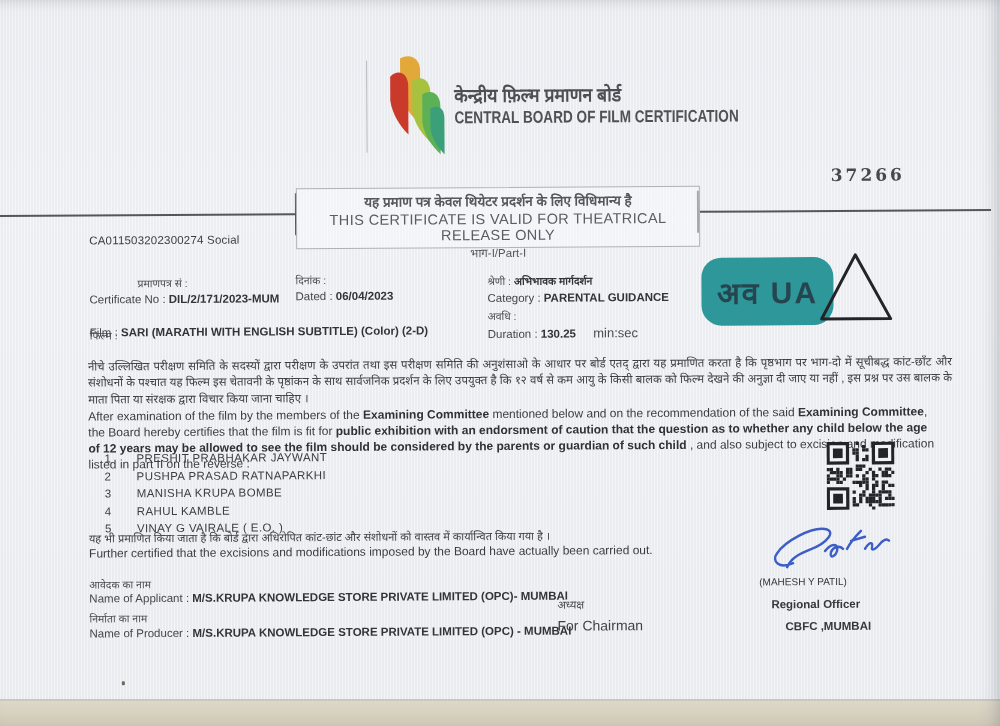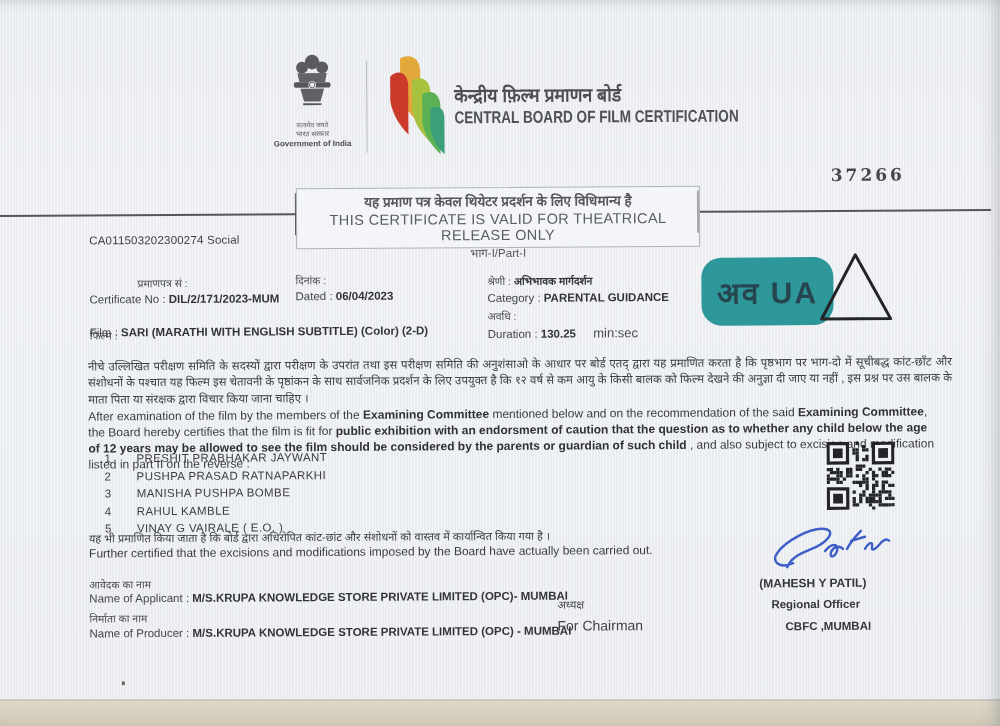--- a/index.html
+++ b/index.html
@@ -68,53 +68,35 @@
   .certify-en{left:88px;top:544px;font-size:12px;color:#3a3c41;}
   
   .app-hi{left:88px;top:575px;}
   .app-en{left:88px;top:590px;}
   .prod-hi{left:88px;top:609px;}
   .prod-en{left:88px;top:625px;}
   .chair-hi{left:556px;top:597px;font-size:11px;color:#46484d;}
   .chair-en{left:556px;top:618px;font-size:14px;color:#404247;}
   
   .sig{left:762px;top:525px;width:130px;height:52px;}
-  .sig-name{left:758px;top:578px;font-size:12px;font-weight:700;color:#35373c;}
+  .sig-name{left:758px;top:578px;font-size:10px;font-weight:400;color:#35373c;}
   .sig-title{left:770px;top:600px;font-size:11.5px;font-weight:700;color:#35373c;}
   .sig-org{left:772px;top:622px;font-size:11.5px;font-weight:700;color:#35373c;padding-left:12px;}
   
   .paper-edge{left:0;top:699px;width:1000px;height:3px;background:#bcb7a8;opacity:.7;}
   .bed{left:0;top:701px;width:1000px;height:25px;
     background:linear-gradient(180deg,#ddd8c9 0%,#d6d0bf 55%,#cfc9b7 100%);}
   .speck{width:3px;height:4px;background:#4a463c;border-radius:1px;left:120px;top:679px;opacity:.8;}
 </style>
 </head>
 <body>
 
 <div id="canvas">
  <div id="tilt">
 
-  <div class="abs emblem-wrap">
-    <svg width="56" height="64" viewBox="0 0 60 70">
-      <g fill="#5a5b61">
-        <circle cx="30" cy="12" r="8"></circle>
-        <circle cx="19" cy="18" r="6.5"></circle>
-        <circle cx="41" cy="18" r="6.5"></circle>
-        <path d="M14 24 h32 l-2 10 h-28 z" fill="#63646a"></path>
-        <rect x="10" y="34" width="40" height="6" rx="2" fill="#55565c"></rect>
-        <circle cx="30" cy="37" r="4.2" fill="#eef0f3"></circle>
-        <circle cx="30" cy="37" r="3" fill="none" stroke="#55565c" stroke-width="1"></circle>
-        <path d="M17 41 h26 l-4 14 h-18 z" fill="#606167"></path>
-        <path d="M20 57 h20 v2 h-20 z" fill="#55565c"></path>
-      </g>
-    </svg>
-    <div class="emblem-cap1">सत्यमेव जयते</div>
-    <div class="emblem-cap2">भारत सरकार</div>
-    <div class="emblem-cap3">Government of India</div>
-  </div>
 
   <div class="abs hdr-divider"></div>
 
   <div class="abs logo-wrap">
     <svg width="64" height="114" viewBox="0 0 64 114">
       <path d="M16 8 C26 2 36 8 36 20 L36 74 C28 66 18 56 16 42 Z" fill="#e2a83a"></path>
       <path d="M6 26 C14 18 24 22 24 36 L24 84 C16 76 8 64 6 50 Z" fill="#c93a2b"></path>
       <path d="M28 30 C38 24 46 30 46 42 L46 92 C38 84 30 74 28 60 Z" fill="#a7c23f"></path>
       <path d="M38 44 C48 38 56 44 56 56 L56 104 C48 96 40 86 38 72 Z" fill="#5cb157"></path>
       <path d="M46 58 C54 54 60 58 60 68 L60 104 C54 98 48 90 46 78 Z" fill="#3ba07a"></path>
@@ -182,21 +164,21 @@
     <div class="member-row">
       <span class="m-no">1</span>
       <span class="m-name">PRESHIT PRABHAKAR JAYWANT</span>
     </div>
     <div class="member-row">
       <span class="m-no">2</span>
       <span class="m-name">PUSHPA PRASAD RATNAPARKHI</span>
     </div>
     <div class="member-row">
       <span class="m-no">3</span>
-      <span class="m-name">MANISHA PUSHPA BOMBE</span>
+      <span class="m-name">MANISHA KRUPA BOMBE</span>
     </div>
     <div class="member-row">
       <span class="m-no">4</span>
       <span class="m-name">RAHUL KAMBLE</span>
     </div>
     <div class="member-row">
       <span class="m-no">5</span>
       <span class="m-name">VINAY G VAIRALE ( E.O. )</span>
     </div>
   </div>

